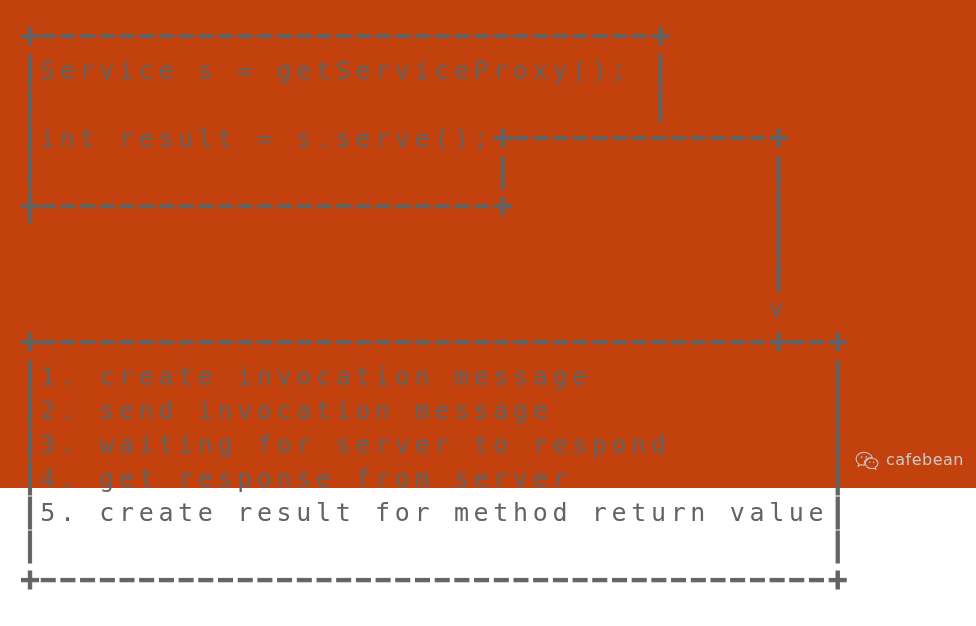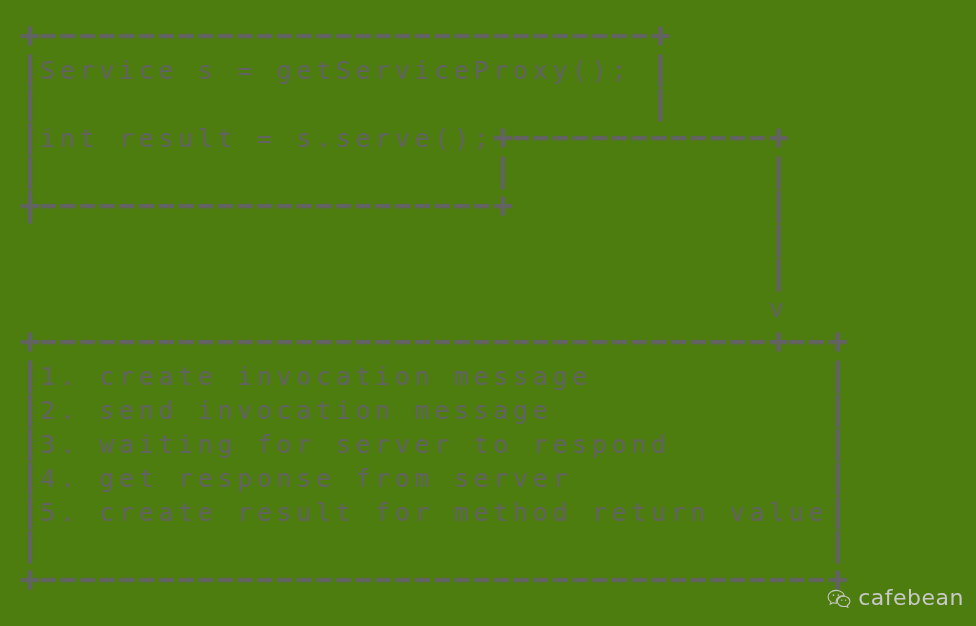--- a/index.html
+++ b/index.html
@@ -10,35 +10,35 @@
   body {
     width: 976px;
     height: 626px;
     overflow: hidden;
     font-family: "DejaVu Sans Mono", "Liberation Mono", monospace;
   }
 
   #canvas {
     position: relative;
     width: 976px;
-    height: 626px;
-    background: #4d7c0f;
+    height: 488px;
+    background: #c2410c;
   }
 
   
   #watermark {
     position: absolute;
     right: 12px;
     bottom: 14px;
     display: flex;
     align-items: center;
     gap: 6px;
     color: #c9c9c9;
     font-family: "DejaVu Sans", "Liberation Sans", sans-serif;
-    font-size: 22px;
+    font-size: 16px;
     line-height: 1;
     letter-spacing: 0.5px;
     user-select: none;
   }
   #watermark .wm-icon {
     width: 26px;
     height: 26px;
     display: inline-block;
   }
   #watermark .wm-text {

